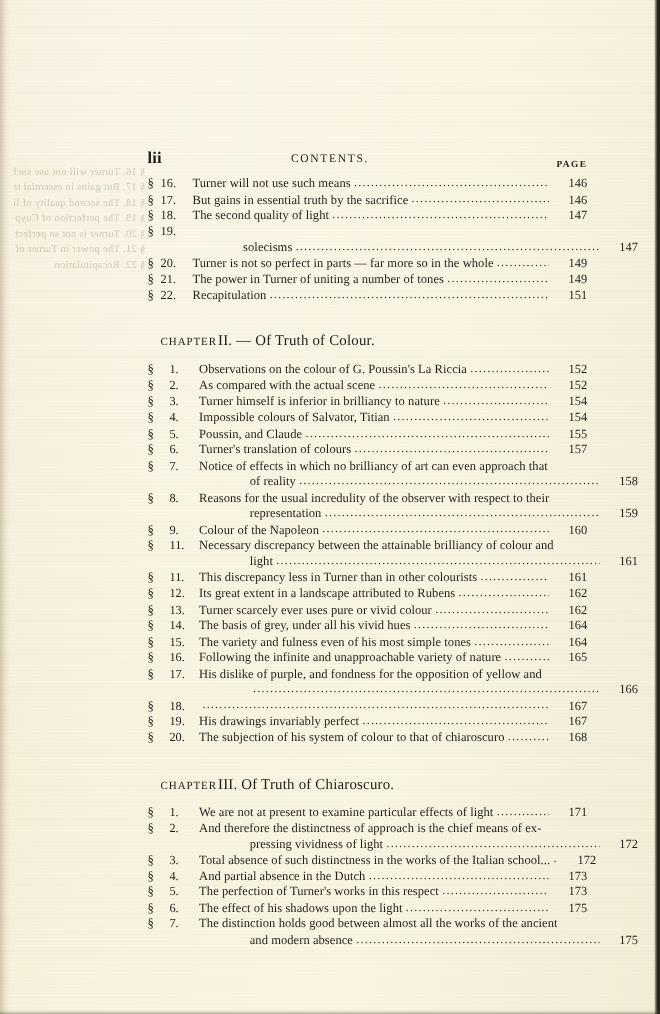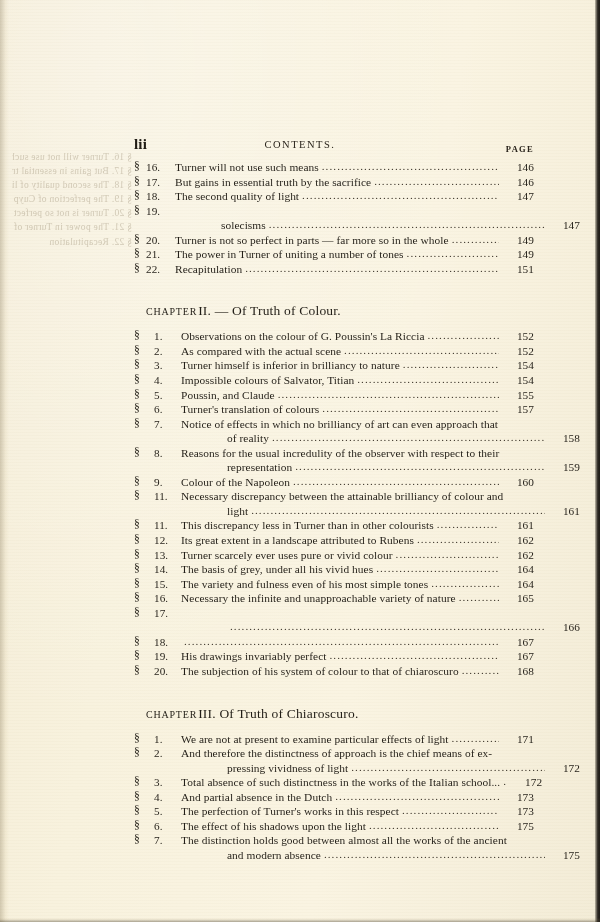--- a/index.html
+++ b/index.html
@@ -491,31 +491,32 @@
               <span class="leader">...........................................................................................................</span>
               <span class="pg">164</span>
             </span>
           </span>
         </div>
         <div class="entry">
           <span class="sigil">§</span>
           <span class="num">16.</span>
           <span class="content">
             <span class="line">
-              <span class="txt">Necessary the infinite and unapproachable variety of nature</span>
+              <span class="txt">Following the infinite and unapproachable variety of nature</span>
               <span class="leader">...........................................................................................................</span>
               <span class="pg">165</span>
             </span>
           </span>
         </div>
         <div class="entry">
           <span class="sigil">§</span>
           <span class="num">17.</span>
           <span class="content">
             <span class="line nopg">
+              <span class="txt">His dislike of purple, and fondness for the opposition of yellow and</span>
               <span class="leader">&nbsp;</span>
               <span class="pg">166</span>
             </span>
             <span class="line cont">
               <span class="leader">...........................................................................................................</span>
               <span class="pg">166</span>
             </span>
           </span>
         </div>
         <div class="entry">

